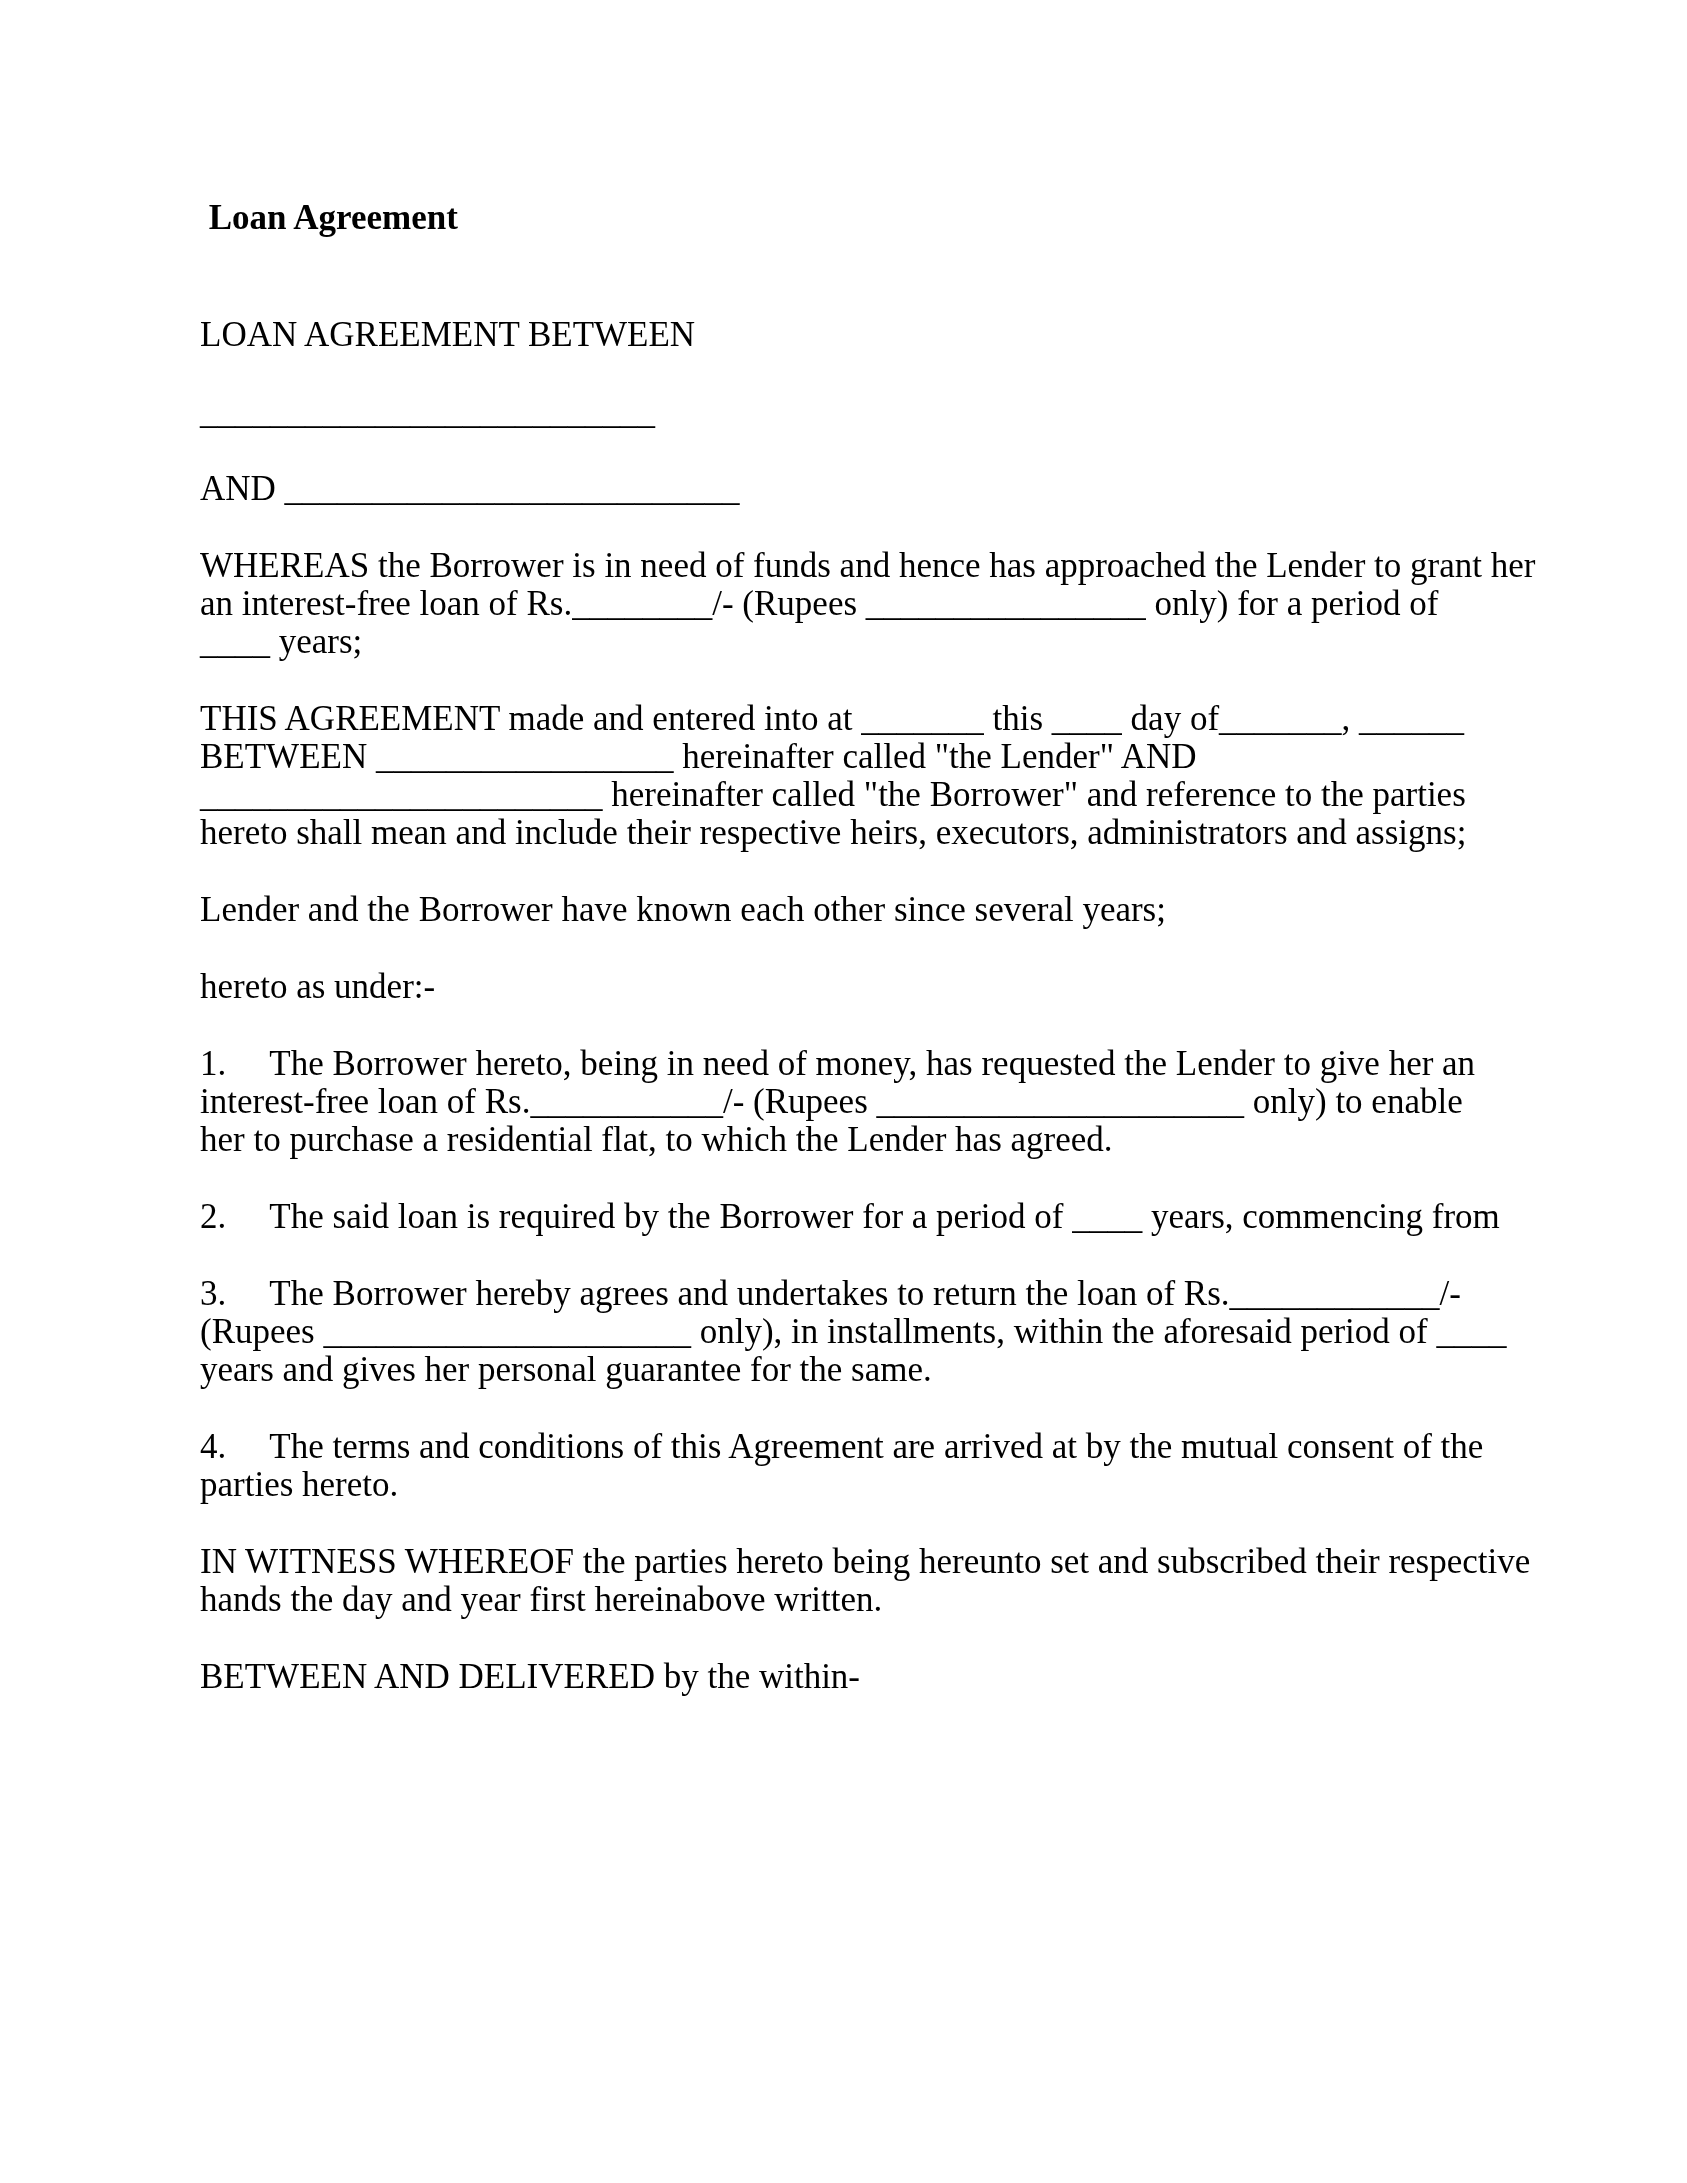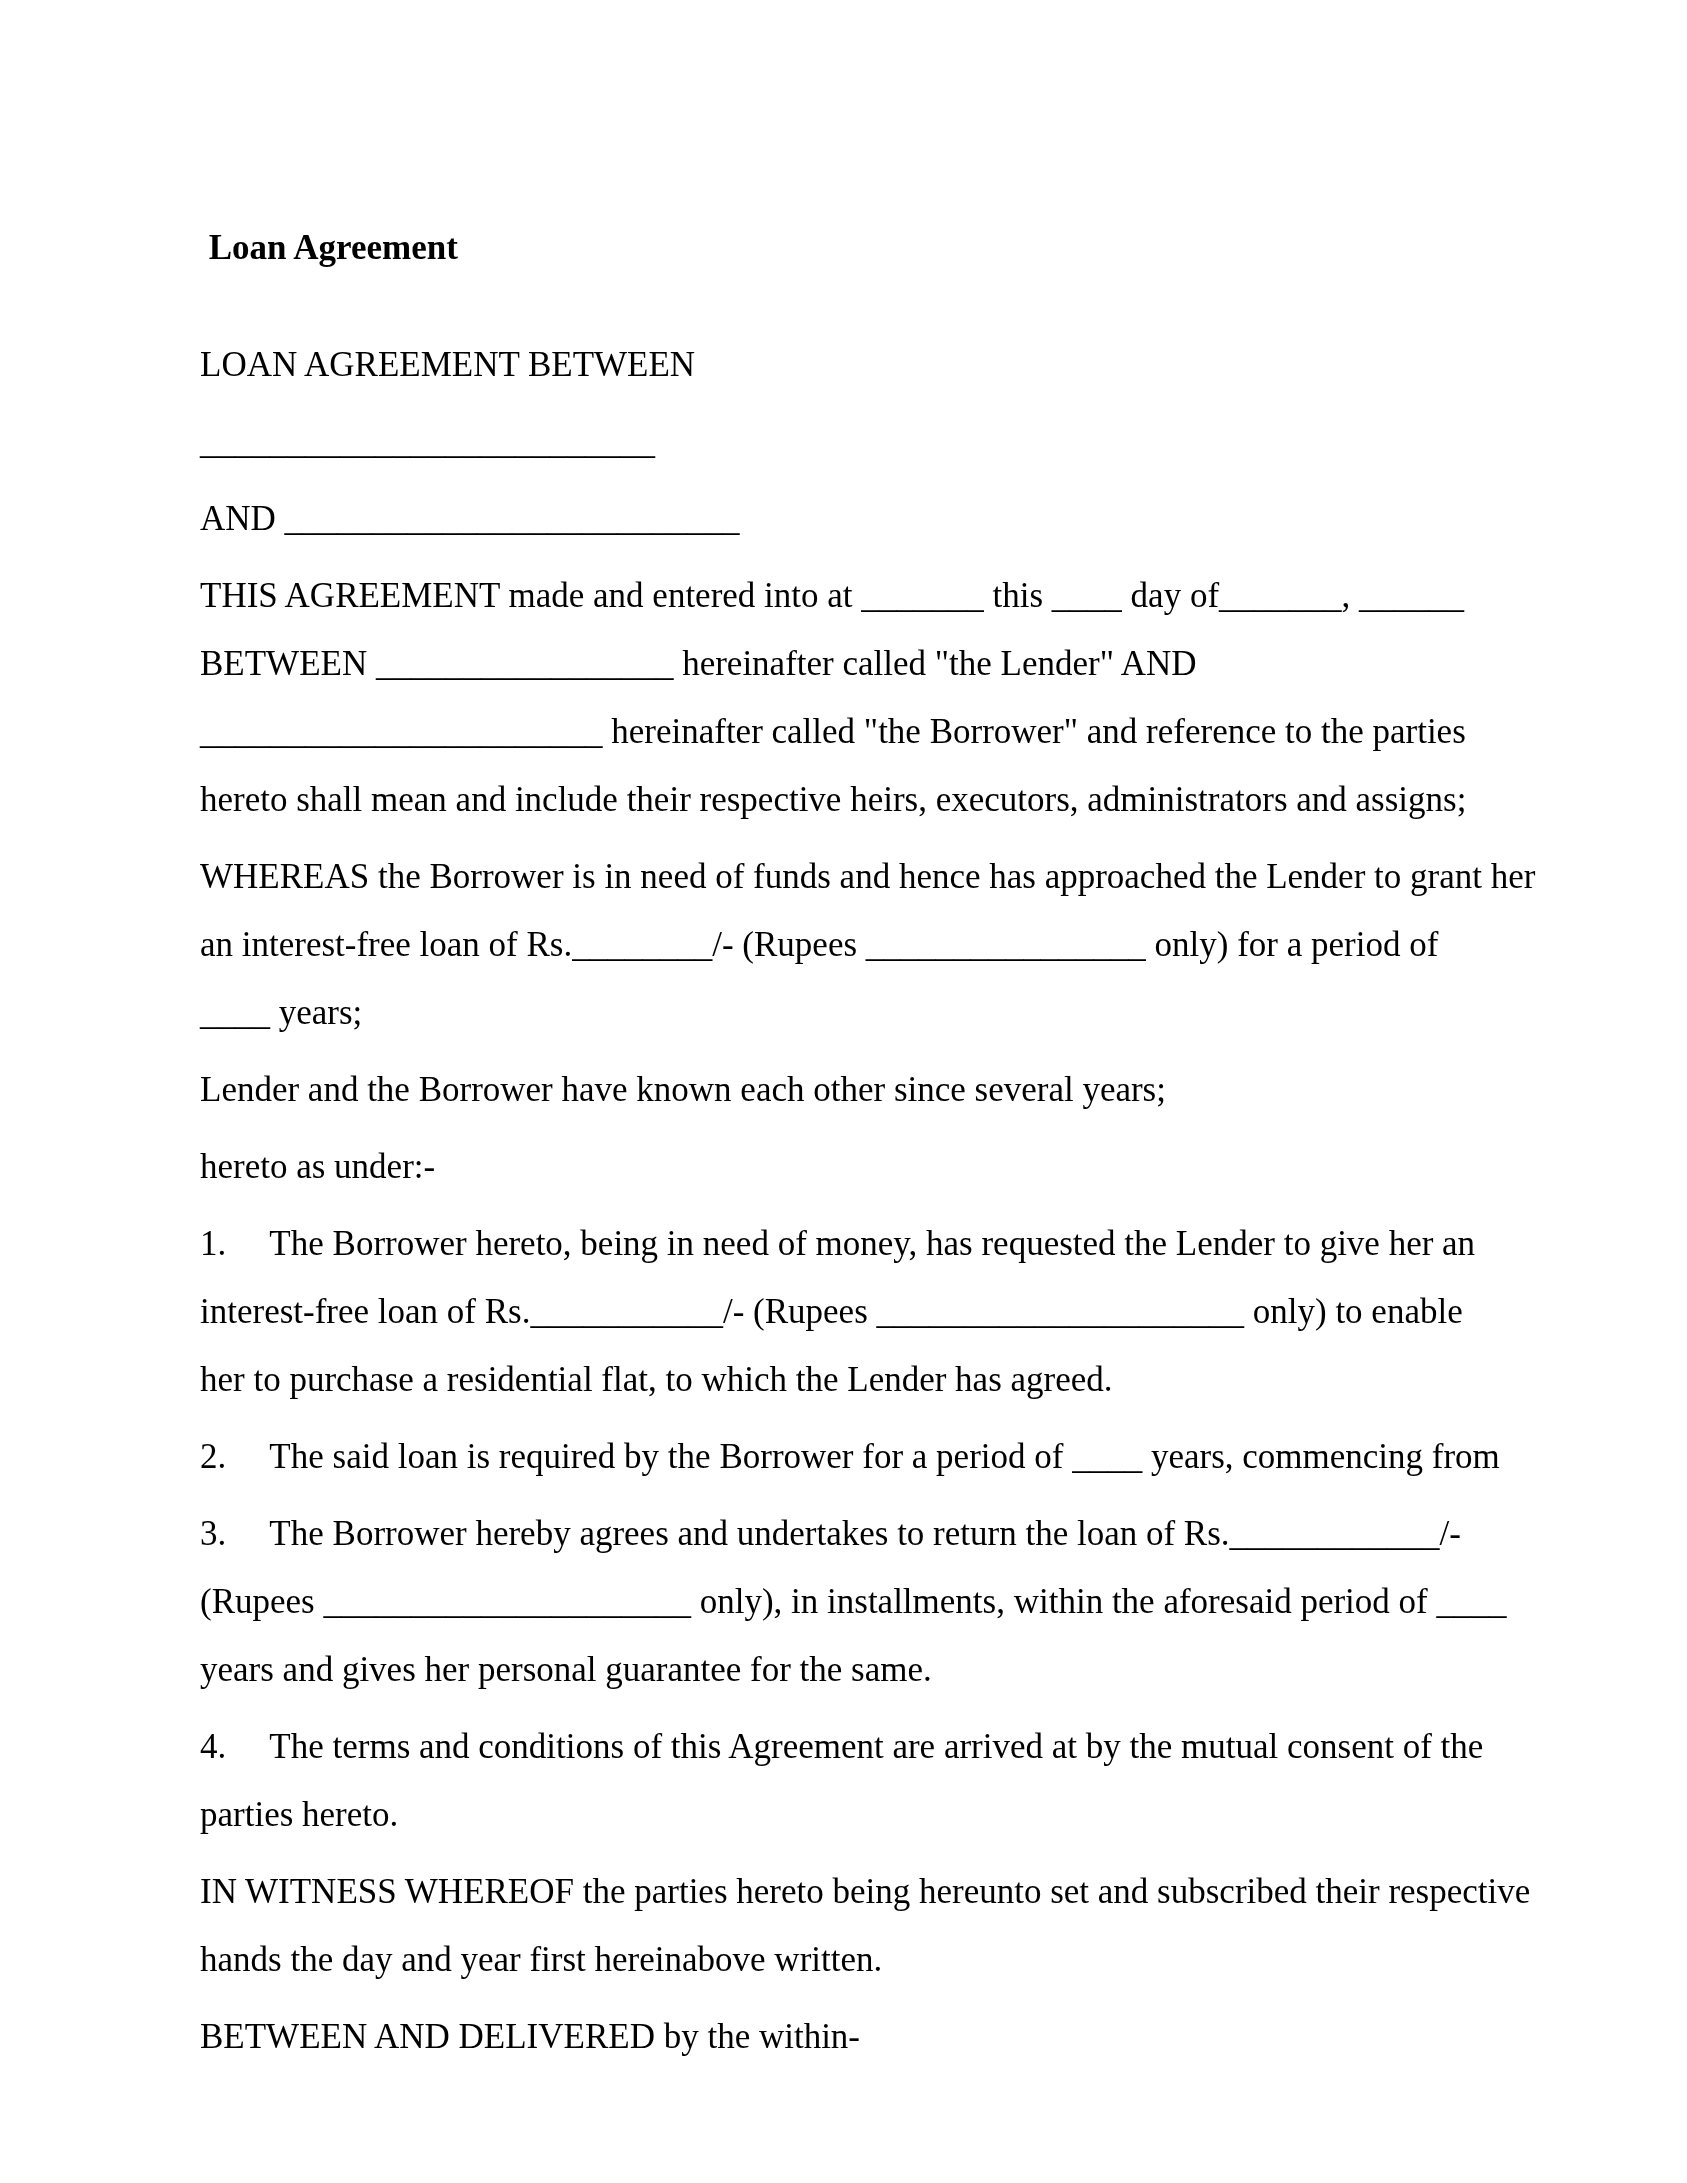--- a/index.html
+++ b/index.html
@@ -26,21 +26,20 @@
   .para {
     margin: 0 0 39px 0;
   }
   .para.title {
     font-weight: bold;
     padding-left: 8.7px;
     margin-bottom: 79px;
   }
   .line {
     white-space: pre;
-    margin-top: 30px;
   }
 </style>
 </head>
 <body>
 
 <div class="doc">
 
   <div class="para title">
     <div class="line">Loan Agreement</div>
   </div>
@@ -51,30 +50,30 @@
 
   <div class="para">
     <div class="line">__________________________</div>
   </div>
 
   <div class="para">
     <div class="line">AND __________________________</div>
   </div>
 
   <div class="para">
+    <div class="line">WHEREAS the Borrower is in need of funds and hence has approached the Lender to grant her</div>
+    <div class="line">an interest-free loan of Rs.________/- (Rupees ________________ only) for a period of</div>
+    <div class="line">____ years;</div>
+  </div>
+
+  <div class="para">
     <div class="line">THIS AGREEMENT made and entered into at _______ this ____ day of_______, ______</div>
     <div class="line">BETWEEN _________________ hereinafter called "the Lender" AND</div>
     <div class="line">_______________________ hereinafter called "the Borrower" and reference to the parties</div>
     <div class="line">hereto shall mean and include their respective heirs, executors, administrators and assigns;</div>
-  </div>
-
-  <div class="para">
-    <div class="line">WHEREAS the Borrower is in need of funds and hence has approached the Lender to grant her</div>
-    <div class="line">an interest-free loan of Rs.________/- (Rupees ________________ only) for a period of</div>
-    <div class="line">____ years;</div>
   </div>
 
   <div class="para">
     <div class="line">Lender and the Borrower have known each other since several years;</div>
   </div>
 
 
   <div class="para">
     <div class="line">hereto as under:-</div>
   </div>

